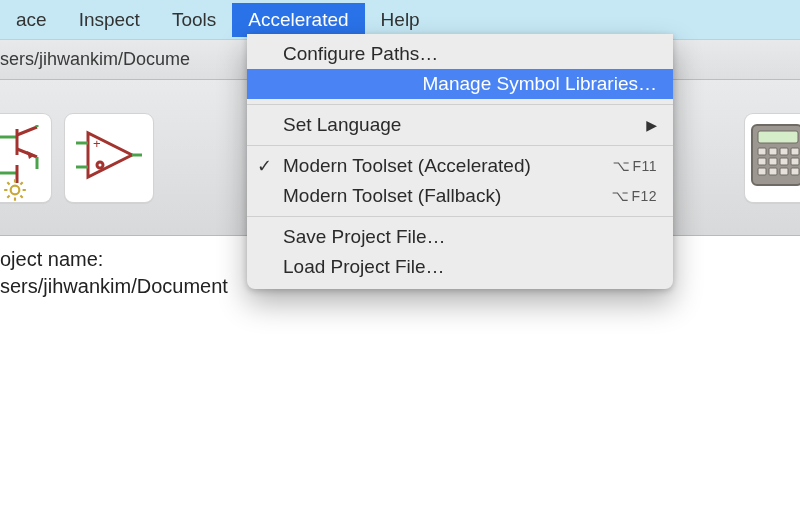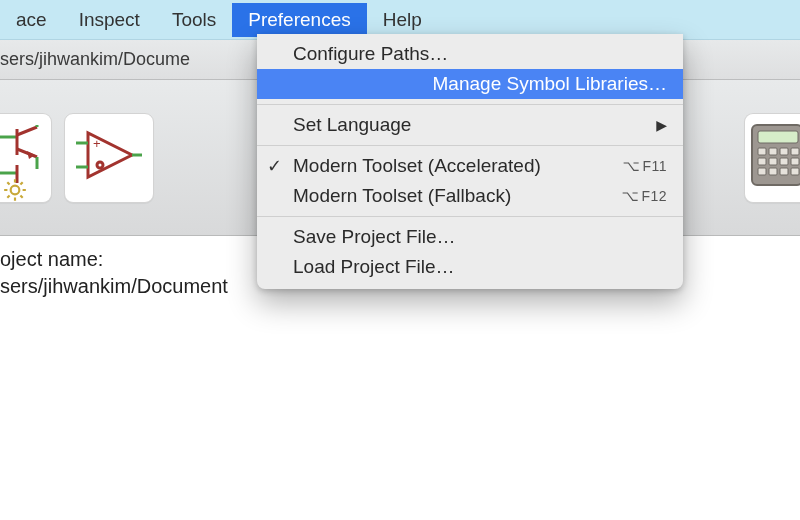--- a/index.html
+++ b/index.html
@@ -88,21 +88,21 @@
   }
   .project-area {
     padding: 10px 0 0 0;
     font-size: 20px;
     color: #222;
     line-height: 1.35;
   }
   
   .dropdown {
     position: absolute;
-    left: 257px;
+    left: 247px;
     top: 34px;
     width: 426px;
     background: #ececec;
     border-bottom-left-radius: 8px;
     border-bottom-right-radius: 8px;
     box-shadow: 0 14px 30px rgba(0,0,0,0.30), 0 2px 6px rgba(0,0,0,0.20);
     padding: 5px 0 7px 0;
     z-index: 50;
   }
   .dd-item {
@@ -148,21 +148,21 @@
     color: #333;
   }
 </style>
 </head>
 <body>
 
 <div class="menubar">
   <div class="menu">ace</div>
   <div class="menu">Inspect</div>
   <div class="menu">Tools</div>
-  <div class="menu open">Preferences</div>
+  <div class="menu open">Accelerated</div>
   <div class="menu">Help</div>
 </div>
 
 <div class="pathbar">
   <span>sers/jihwankim/Docume</span>
 </div>
 
 <div class="toolbar">
   <div class="gear-small">
     <svg viewBox="0 0 24 24" width="26" height="26">

